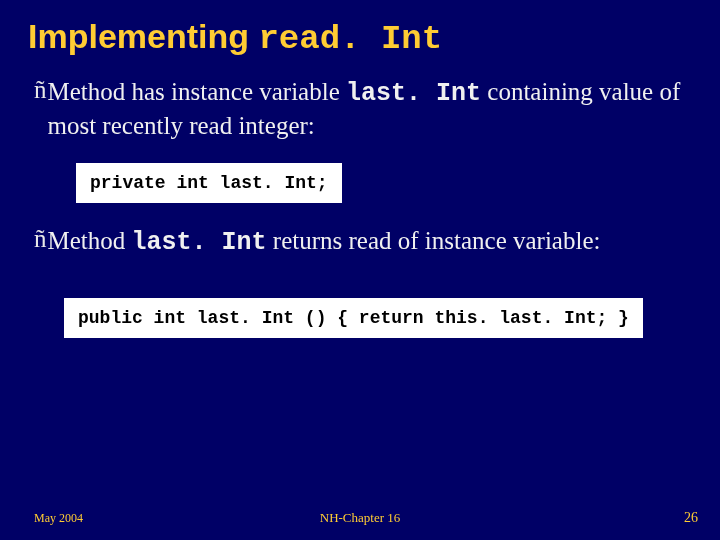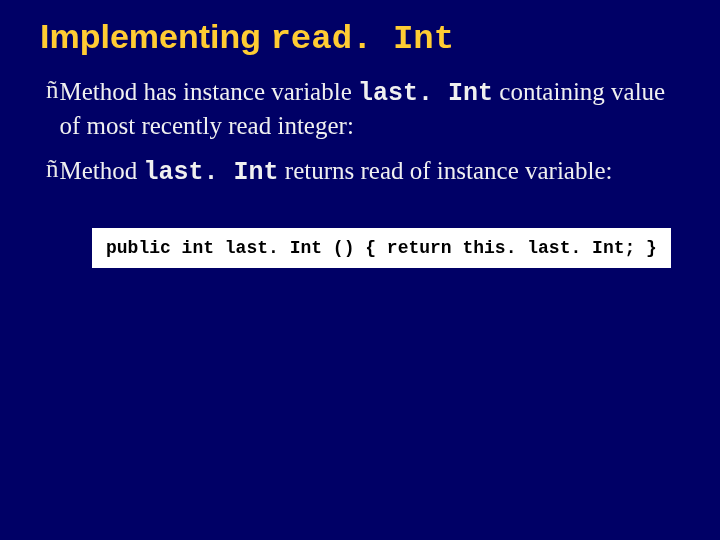--- a/index.html
+++ b/index.html
@@ -6,21 +6,21 @@
   html, body { width: 720px; height: 540px; overflow: hidden; }
   body {
     background: #000066;
     font-family: Georgia, 'Times New Roman', serif;
     color: #e8e8e8;
     position: relative;
   }
   .slide {
     width: 720px;
     height: 540px;
-    padding: 18px 28px 0 40px;
+    padding: 18px 28px 0 28px;
     position: relative;
   }
   .title {
     font-family: 'Comic Sans MS', cursive, sans-serif;
     color: #ffcc33;
     font-size: 34px;
     font-weight: bold;
     margin-bottom: 18px;
     line-height: 1.1;
   }
@@ -56,21 +56,21 @@
     color: #000000;
     font-family: 'Courier New', monospace;
     font-weight: bold;
     font-size: 18px;
     padding: 10px 14px;
     margin: 8px 0 22px 48px;
     display: inline-block;
     white-space: pre;
   }
   .codebox.wide {
-    margin-left: 52px;
+    margin-left: 36px;
   }
   .footer {
     position: absolute;
     bottom: 14px;
     left: 0;
     width: 720px;
     padding: 0 22px 0 34px;
     display: flex;
     justify-content: space-between;
     align-items: baseline;
@@ -102,26 +102,32 @@
     <span>Implementing </span><span class="mono">read. Int</span>
   </div>
 
   <div class="bullet">
     <span class="arrow">ñ</span>
     <span class="text">
       <span>Method has instance variable </span><span class="mono">last. Int</span><span> containing value of most recently read integer:</span>
     </span>
   </div>
 
+  <div class="codebox"><span>private int last. Int;</span></div>
 
   <div class="bullet">
     <span class="arrow">ñ</span>
     <span class="text">
       <span>Method </span><span class="mono">last. Int</span><span> returns read of instance variable:</span>
     </span>
   </div>
 
   <div class="gap"></div>
 
   <div class="codebox wide"><span>public int last. Int () { return this. last. Int; }</span></div>
 
+  <div class="footer">
+    <span class="footer-left">May 2004</span>
+    <span class="footer-center">NH-Chapter 16</span>
+    <span class="footer-right">26</span>
+  </div>
 
 </div>
 
 </body></html>

